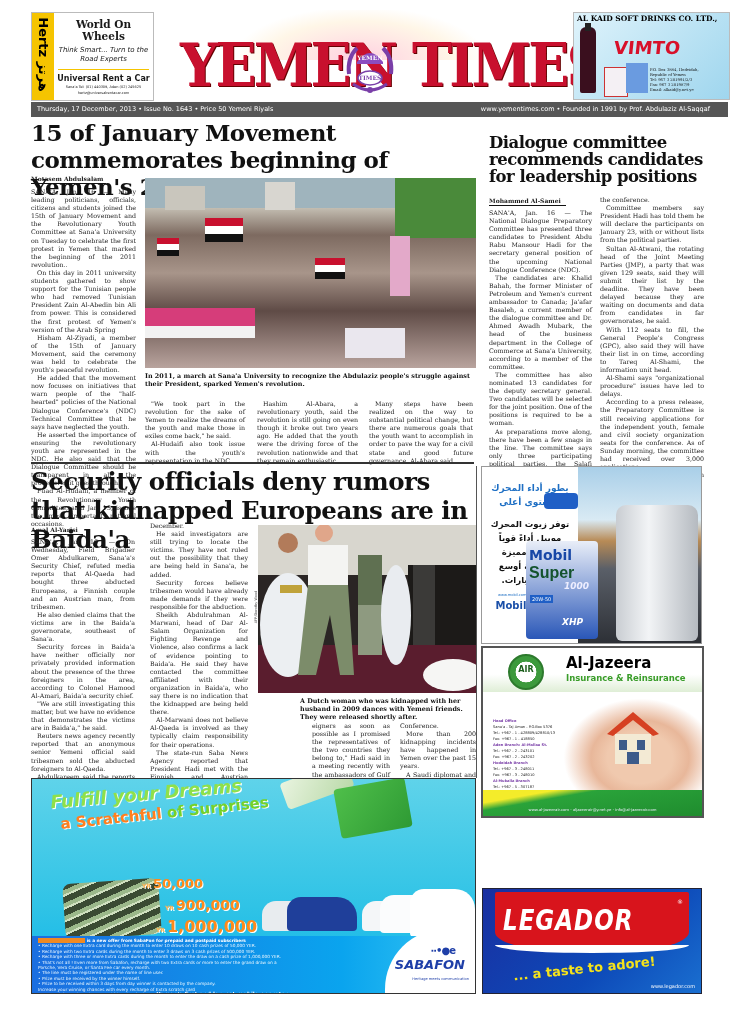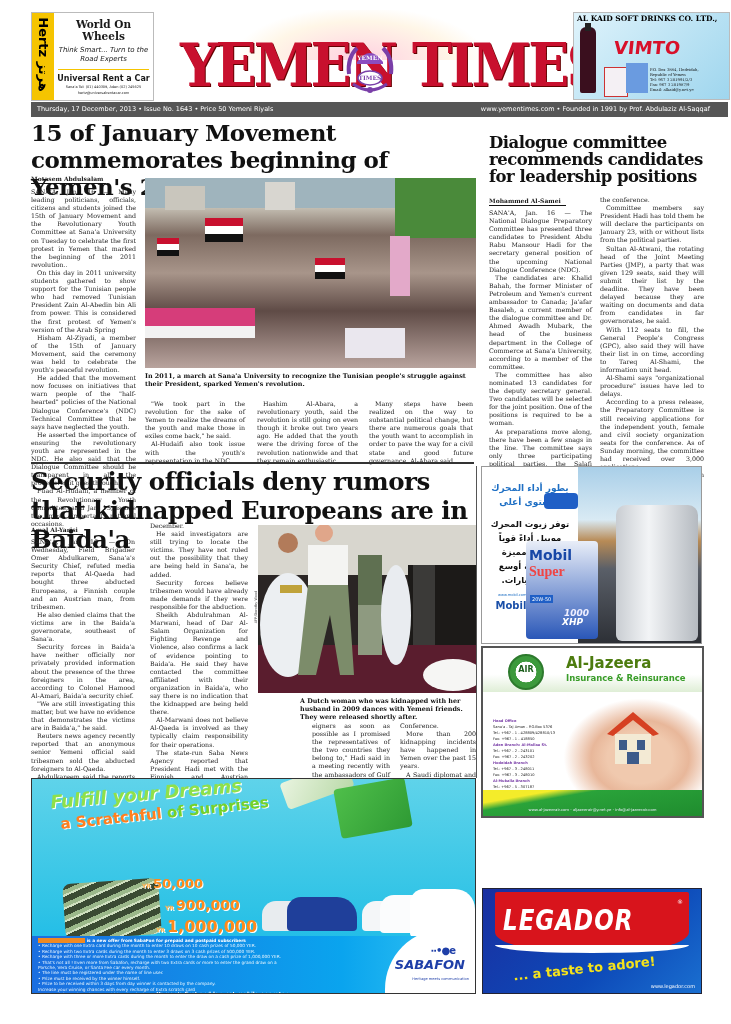--- a/index.html
+++ b/index.html
@@ -49,29 +49,29 @@
   .mob-ar1{font-family:"DejaVu Sans",sans-serif;font-weight:bold;font-size:9px;color:#1e6fc4;margin-top:14px;line-height:14px;direction:rtl;}
   .mob-ar2{font-family:"DejaVu Sans",sans-serif;font-weight:bold;font-size:8.5px;color:#111;line-height:14px;margin-top:8px;direction:rtl;}
   .mob-url{font-family:"DejaVu Sans",sans-serif;font-size:3.6px;color:#1e6fc4;margin-top:6px;}
   .mob-brand{font-family:"DejaVu Sans",sans-serif;font-weight:bold;font-size:10px;color:#1a4fa8;margin-top:3px;}
   .mob-brand span{color:#d21c2b;font-size:7px;margin-left:6px;}
   .mob-right{position:absolute;left:96px;top:0;right:0;height:100%;background:linear-gradient(180deg,#a9cfe8 0%,#d9eaf4 30%,#b88b56 42%,#5a5f68 58%,#2d3036 100%);}
   .mob-bottle{position:absolute;left:38px;top:38px;width:82px;height:136px;background:linear-gradient(90deg,#c9cdd2,#f2f4f6 40%,#b5bac0);border-radius:10px 10px 6px 6px;}
   .mob-cap{position:absolute;left:62px;top:26px;width:34px;height:16px;background:#1f5fc6;border-radius:4px;}
   .mob-label{position:absolute;left:44px;top:74px;width:72px;height:98px;background:linear-gradient(180deg,#e9eef8,#2a57b8);border-radius:4px;}
   .mob-mobil{position:absolute;left:47px;top:80px;font-family:"DejaVu Sans",sans-serif;font-weight:bold;font-size:14px;color:#1747a6;}
-  .mob-super{position:absolute;left:47px;top:97px;font-family:Liberation Serif, serif;font-weight:bold;font-size:14px;color:#ef4444;}
-  .mob-1000{position:absolute;left:82px;top:114px;font-family:"DejaVu Sans",sans-serif;font-style:italic;font-weight:bold;font-size:9px;color:#eef;margin-top:27px;}
+  .mob-super{position:absolute;left:47px;top:97px;font-family:Liberation Sans, sans-serif;font-weight:bold;font-size:16px;color:#14532d;}
+  .mob-1000{position:absolute;left:82px;top:114px;font-family:"DejaVu Sans",sans-serif;font-style:italic;font-weight:bold;font-size:9px;color:#eef;}
   .mob-visc{position:absolute;left:48px;top:128px;background:#1f5fc6;color:#fff;font-family:"DejaVu Sans",sans-serif;font-size:5px;padding:1px 2px;}
   .mob-xhp{position:absolute;left:80px;top:150px;font-family:"DejaVu Sans",sans-serif;font-weight:bold;font-style:italic;font-size:9px;color:#fff;}
   .jaz-ad{left:481px;top:646px;width:219px;height:168px;border:2px solid #555;background:#fff;overflow:hidden;}
   .jaz-head{position:absolute;left:0;top:0;width:100%;height:44px;background:linear-gradient(180deg,#fff 60%,#dfeed6);}
   .jaz-emb{position:absolute;left:25px;top:6px;width:32px;height:32px;border-radius:50%;border:2px solid #2d7a2d;background:radial-gradient(#fff 45%,#3d9a3d 47%);}
   .jaz-emb span{position:absolute;left:0;top:9px;width:100%;text-align:center;font-family:"DejaVu Sans",sans-serif;font-weight:bold;font-size:8px;color:#1d5f1d;}
-  .jaz-t1{position:absolute;left:83px;top:6px;font-family:"DejaVu Sans",sans-serif;font-weight:bold;font-size:15px;color:#4d7c0f;}
+  .jaz-t1{position:absolute;left:83px;top:6px;font-family:"DejaVu Sans",sans-serif;font-weight:bold;font-size:15px;color:#000000;}
   .jaz-t2{position:absolute;left:83px;top:25px;font-family:"DejaVu Sans",sans-serif;font-weight:bold;font-size:8.5px;color:#3a9d2a;}
   .jaz-contact{position:absolute;left:10px;top:70px;font-family:"DejaVu Sans",sans-serif;font-size:3.6px;line-height:6px;color:#222;}
   .jaz-contact .o{color:#7a3fa8;font-weight:bold;}
   .jaz-hands{position:absolute;left:80px;top:50px;width:140px;height:100px;background:radial-gradient(ellipse at 55% 60%,#f0c9ae 30%,#e8b79a 45%,rgba(255,255,255,0) 70%);}
   .jaz-house{position:absolute;left:120px;top:60px;width:60px;height:58px;}
   .jaz-green{position:absolute;left:0;bottom:0;width:100%;height:26px;background:linear-gradient(170deg,#f4ec2a 0%,#f4ec2a 20%,#2aa33a 32%,#1f8c2e 100%);}
   .jaz-foot{position:absolute;left:0;bottom:4px;width:100%;text-align:center;font-family:"DejaVu Sans",sans-serif;font-size:3.8px;color:#eef;}
   .leg-ad{left:482px;top:888px;width:218px;height:104px;background:linear-gradient(135deg,#1a2fa0,#0d49b8 60%,#1a6fd0);border:1px solid #223;overflow:hidden;text-align:center;}
   .leg-red{position:absolute;left:12px;top:3px;width:194px;height:60px;background:#d8141c;border-radius:2px 2px 40% 40%/2px 2px 20px 20px;}
   .leg-wave{position:absolute;left:12px;top:56px;width:194px;height:8px;background:#fff;border-radius:0 0 50% 50%/0 0 8px 8px;}
@@ -184,21 +184,21 @@
         <rect x="170" y="80" width="30" height="7" fill="#c8102e"></rect>
         <rect x="170" y="87" width="30" height="7" fill="#fff"></rect>
         <rect x="170" y="94" width="30" height="7" fill="#111"></rect>
       </g>
     <rect x="0" y="130" width="110" height="18" fill="#d63d7a"></rect>
     <rect x="0" y="148" width="110" height="12" fill="#f2f2f2"></rect>
     <rect x="200" y="150" width="60" height="30" fill="#eae7ee"></rect>
     <rect x="245" y="58" width="20" height="60" fill="#e3a9c9"></rect>
   </svg>
 </div>
-<div class="caption" style="left:145px;top:372px;width:331px;">In 2011, a march at Sana'a University to recognize the Tunisian people's struggle against their President, sparked Yemen's revolution.</div>
+<div class="caption" style="left:145px;top:372px;width:331px;">In 2011, a march at Sana'a University to recognize the Abdulaziz people's struggle against their President, sparked Yemen's revolution.</div>
 <div class="col" style="left:145px;top:400px;width:100px;">
   <p>"We took part in the revolution for the sake of Yemen to realize the dreams of the youth and make those in exiles come back," he said.</p>
   <p>Al-Hudaifi also took issue with the youth's representation  in the NDC.</p>
 </div>
 <div class="col" style="left:257px;top:400px;width:101px;">
   <p>Hashim Al-Abara, a revolutionary youth, said the revolution is still going on even though it broke out two years ago. He added that the youth were the driving force of the revolution nationwide and that they remain enthusiastic.</p>
 </div>
 <div class="col" style="left:369px;top:400px;width:104px;">
   <p>Many steps have been realized on the way to substantial political change, but there are numerous goals that the youth want to accomplish in order to pave the way for a civil state and good future governance, Al-Abara said.</p>
 </div>

